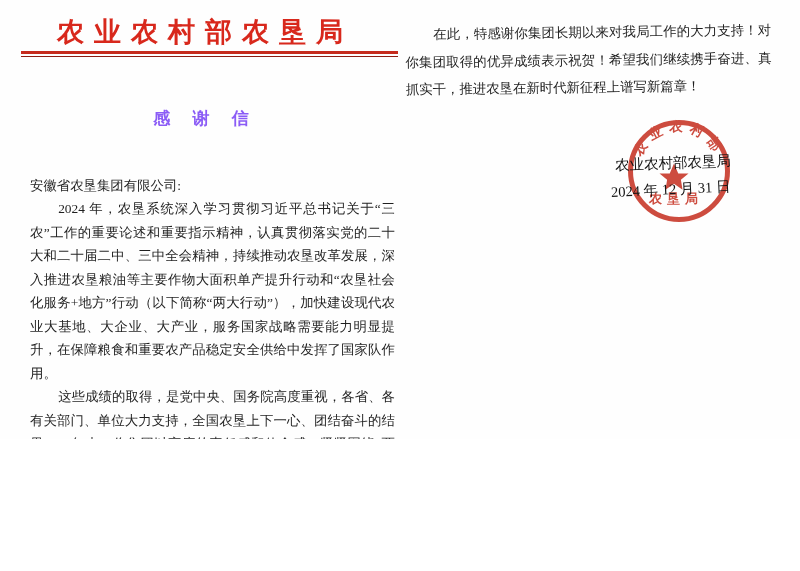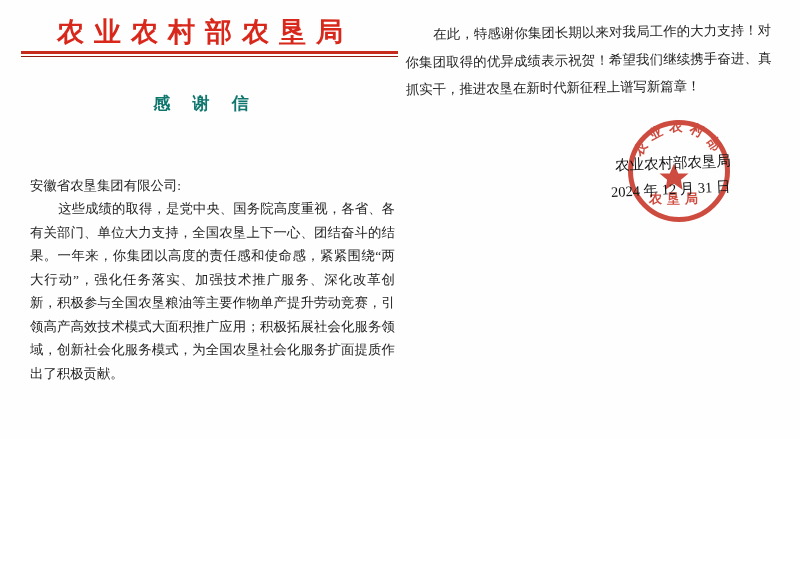--- a/index.html
+++ b/index.html
@@ -16,24 +16,24 @@
     letter-spacing:10px;padding-left:8px;box-sizing:border-box;
     color:#d8281c;white-space:nowrap;
   }
   .rule{position:absolute;left:21px;width:377px;}
   .rule-head-thick{top:51px;height:3px;background:#c62b1d;}
   .rule-head-thin{top:56px;height:1.4px;background:#8f1d13;}
   .rule-foot-thin{top:556px;height:1.4px;background:#7d1a11;}
   .rule-foot-thick{top:558.6px;height:3px;background:#c62b1d;}
   .fold-tick{position:absolute;left:197px;top:552px;width:2px;height:10px;background:#3a332d;}
   .letter-title{
-    position:absolute;left:22px;top:92px;width:358px;margin:0;
+    position:absolute;left:22px;top:107px;width:358px;margin:0;
     text-align:center;font-size:17px;font-weight:bold;
     letter-spacing:9px;padding-left:9px;box-sizing:border-box;
-    color:#0f766e;
+    color:#8b5cf6;
   }
   .left-body{
     position:absolute;left:30px;top:149px;width:365px;
     font-size:13.4px;line-height:23.45px;
     text-align:justify;text-justify:inter-character;word-break:break-all;margin-top:25px;
   }
   .left-body p{margin:0;}
   .salutation{text-indent:0;}
   .body-para{text-indent:2.1em;}
   
@@ -66,20 +66,21 @@
   <section>
     <div class="letterhead">农业农村部农垦局</div>
 
     <div class="rule rule-head-thick"></div>
     <div class="rule rule-head-thin"></div>
 
     <h1 class="letter-title">感 谢 信</h1>
 
     <div class="left-body">
       <p class="salutation">安徽省农垦集团有限公司:</p>
+      <p class="body-para">2024 年，农垦系统深入学习贯彻习近平总书记关于“三农”工作的重要论述和重要指示精神，认真贯彻落实党的二十大和二十届二中、三中全会精神，持续推动农垦改革发展，深入推进农垦粮油等主要作物大面积单产提升行动和“农垦社会化服务+地方”行动（以下简称“两大行动”），加快建设现代农业大基地、大企业、大产业，服务国家战略需要能力明显提升，在保障粮食和重要农产品稳定安全供给中发挥了国家队作用。</p>
       <p class="body-para">这些成绩的取得，是党中央、国务院高度重视，各省、各有关部门、单位大力支持，全国农垦上下一心、团结奋斗的结果。一年来，你集团以高度的责任感和使命感，紧紧围绕“两大行动”，强化任务落实、加强技术推广服务、深化改革创新，积极参与全国农垦粮油等主要作物单产提升劳动竞赛，引领高产高效技术模式大面积推广应用；积极拓展社会化服务领域，创新社会化服务模式，为全国农垦社会化服务扩面提质作出了积极贡献。</p>
     </div>
 
     <div class="rule rule-foot-thin"></div>
     <div class="rule rule-foot-thick"></div>
     <div class="fold-tick"></div>
   </section>
 
   <section>
     <p class="closing-para">在此，特感谢你集团长期以来对我局工作的大力支持！对你集团取得的优异成绩表示祝贺！希望我们继续携手奋进、真抓实干，推进农垦在新时代新征程上谱写新篇章！</p>

